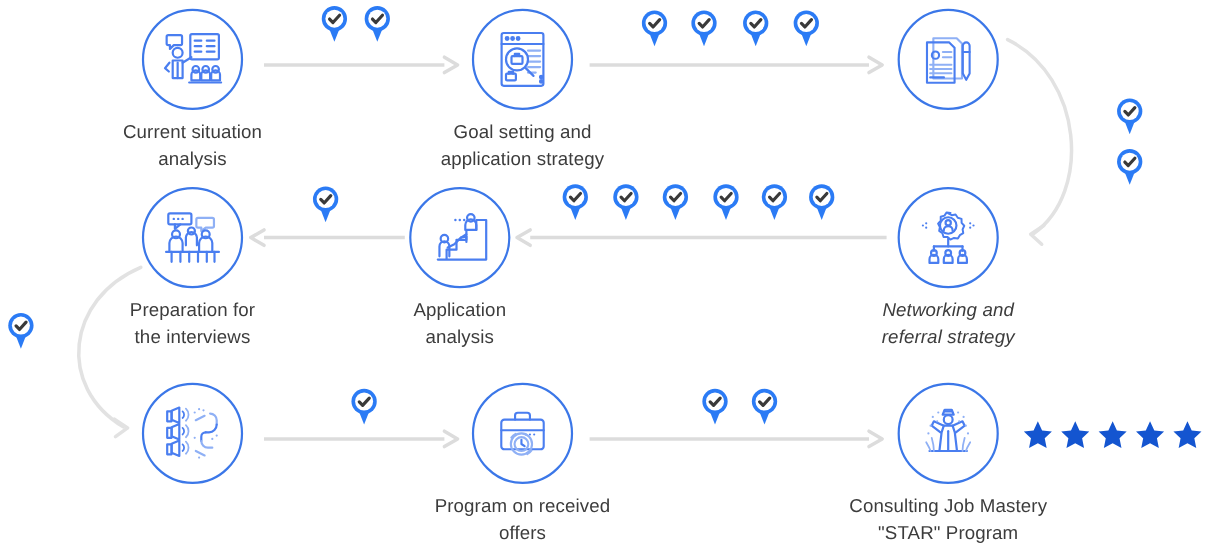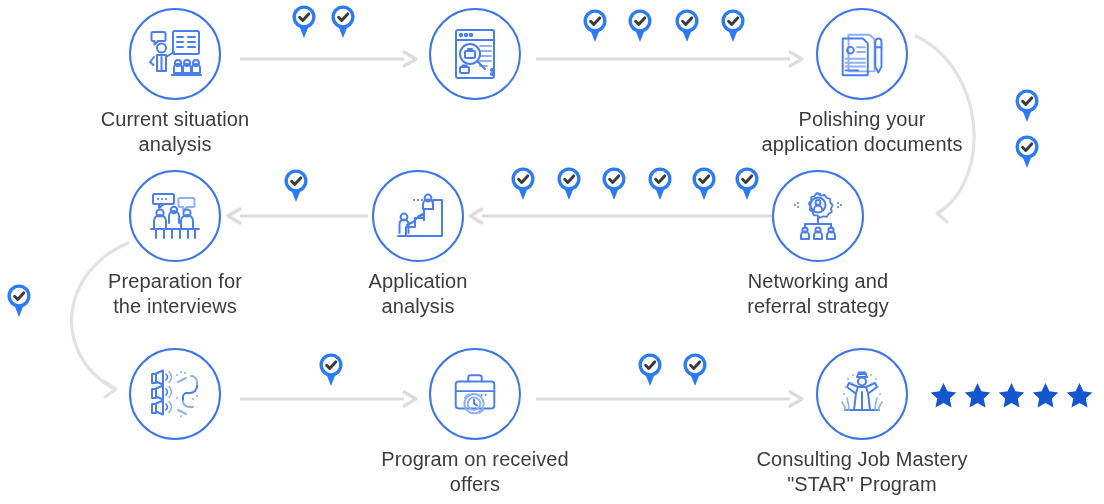--- a/index.html
+++ b/index.html
@@ -40,21 +40,21 @@
     border: 2.5px solid #3b77e8;
     box-sizing: border-box;
     display: flex;
     align-items: center;
     justify-content: center;
     background: #ffffff;
   }
   .step-circle svg { display: block; }
   .step-label {
     margin-top: 7px;
-    font-size: 20px;
+    font-size: 17px;
     line-height: 25px;
     color: #3c3c3c;
     letter-spacing: 0.1px;
     white-space: pre-line;
   }
   
   .pin {
     position: absolute;
     width: 26px;
     height: 36px;
@@ -167,45 +167,45 @@
           <rect x="18" y="25" width="10" height="7" rx="1"></rect>
           <path d="M21 25 v-2 h4 v2"></path>
           <line x1="30.5" y1="35.5" x2="38" y2="43"></line>
           <rect x="13" y="41" width="9" height="6" rx="1"></rect>
           <path d="M15.5 41 v-1.6 h4 v1.6"></path>
           <circle cx="45" cy="44" r="1.1" fill="#4a7ef0"></circle>
           <circle cx="45" cy="48" r="1.1" fill="#4a7ef0"></circle>
         </svg>
       </span>
     </div>
+    <div class="step-label">Goal setting and
+application strategy</div>
   </div>
 
   <div class="step" style="left:752px; top:8px;">
     <div class="step-circle">
       <span>
         <svg width="54" height="54" viewBox="0 0 56 56" fill="none" stroke="#4a7ef0" stroke-width="2" stroke-linecap="round" stroke-linejoin="round">
           <path d="M14 8 h22 l5 5 v33 h-27 z" stroke="#8fb0f5"></path>
           <path d="M8 12 h21 l5 5 v33 h-26 z"></path>
           <circle cx="16" cy="24" r="3.4"></circle>
           <line x1="23" y1="21" x2="31" y2="21" stroke="#8fb0f5"></line>
           <line x1="23" y1="26" x2="31" y2="26" stroke="#8fb0f5"></line>
           <line x1="11" y1="33" x2="31" y2="33" stroke="#8fb0f5"></line>
           <line x1="11" y1="37" x2="31" y2="37" stroke="#8fb0f5"></line>
           <line x1="11" y1="41" x2="31" y2="41" stroke="#8fb0f5"></line>
           <line x1="11" y1="45" x2="24" y2="45"></line>
           <path d="M45 12 a3.2 3.2 0 0 1 3.2 3.2 v26 l-3.2 6 l-3.2 -6 v-26 a3.2 3.2 0 0 1 3.2 -3.2 z"></path>
           <line x1="41.8" y1="21" x2="48.2" y2="21"></line>
         </svg>
       </span>
     </div>
-    <div class="step-label">Polishing your
-application documents</div>
-  </div>
-
-  <div class="step" style="left:708px; top:170px;">
+  </div>
+
+  <div class="step" style="left:752px; top:170px;font-style:italic;">
     <div class="step-circle">
       <span>
         <svg width="56" height="56" viewBox="0 0 56 56" fill="none" stroke="#4a7ef0" stroke-width="2" stroke-linecap="round" stroke-linejoin="round">
           <path d="M28 6 l3.2 1.6 l3.5 -.6 l2 2.9 l3.4 1.1 l.1 3.6 l2.4 2.6 l-1.5 3.3 l.6 3.5 l-3.1 1.8 l-1.8 3.1 l-3.5 -.6 l-3.3 1.5 l-2.6 -2.4 h-3.6 l-1.1 -3.4 l-2.9 -2 l.6 -3.5 l-1.6 -3.2 l2.4 -2.6 v-3.6 l3.4 -1.1 l2 -2.9 l3.5 .6 z" stroke-width="1.8"></path>
           <circle cx="28" cy="17" r="7.5"></circle>
           <circle cx="28" cy="14.5" r="2.4"></circle>
           <path d="M24 21.5 a4 4 0 0 1 8 0"></path>
           <line x1="28" y1="29" x2="28" y2="36"></line>
           <line x1="15" y1="36" x2="41" y2="36"></line>
           <line x1="15" y1="36" x2="15" y2="40"></line>

